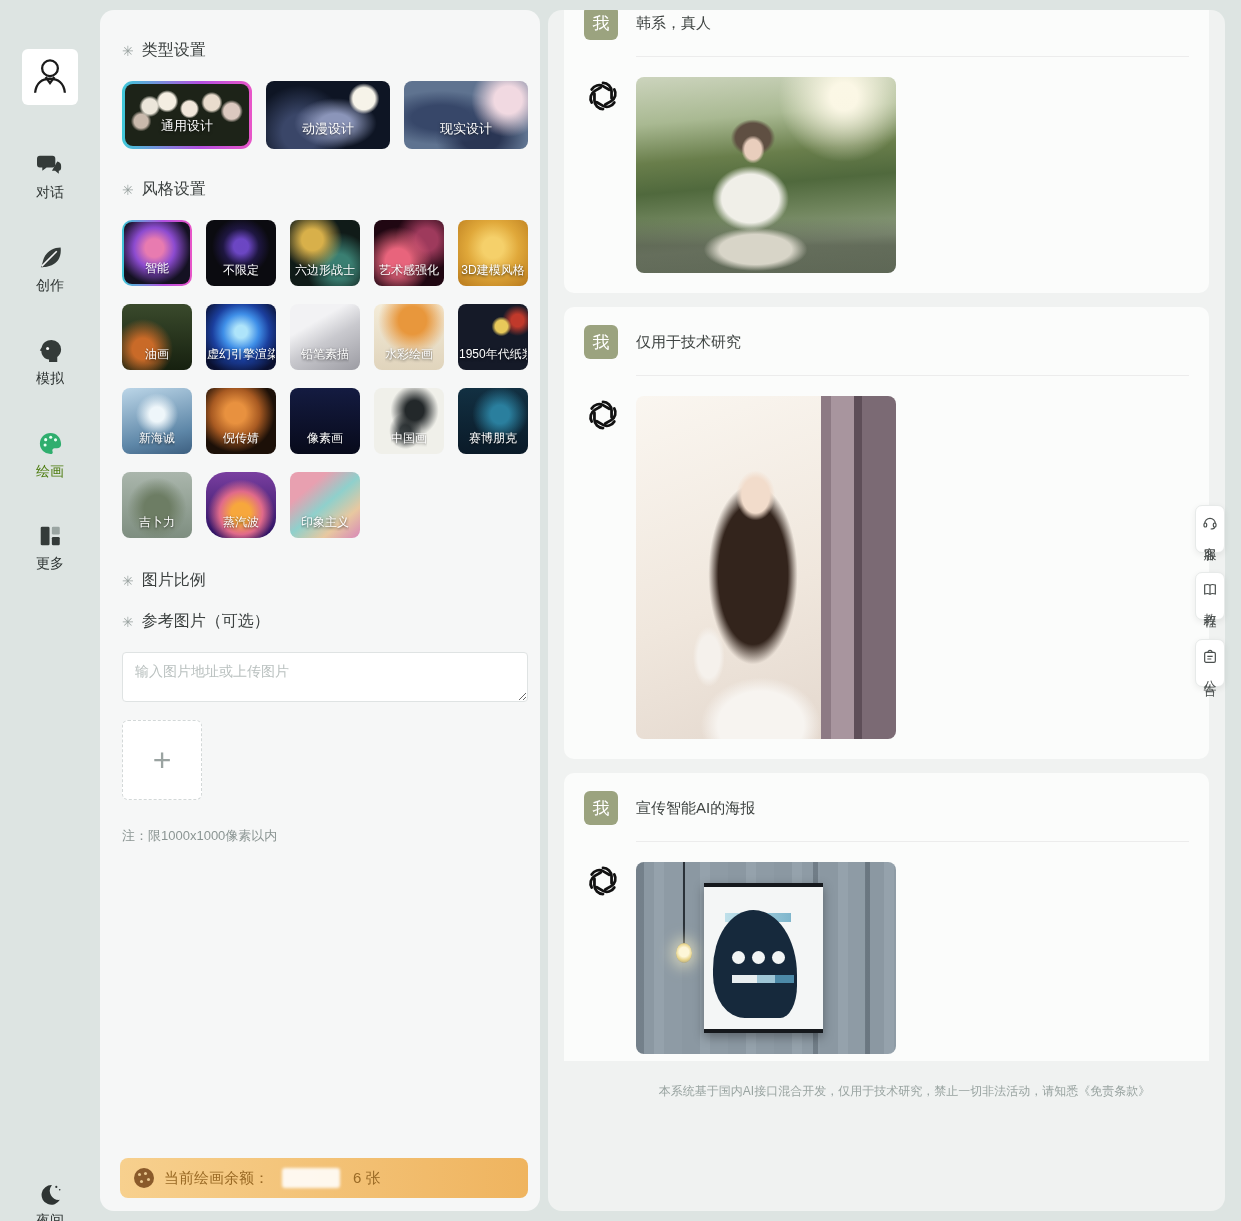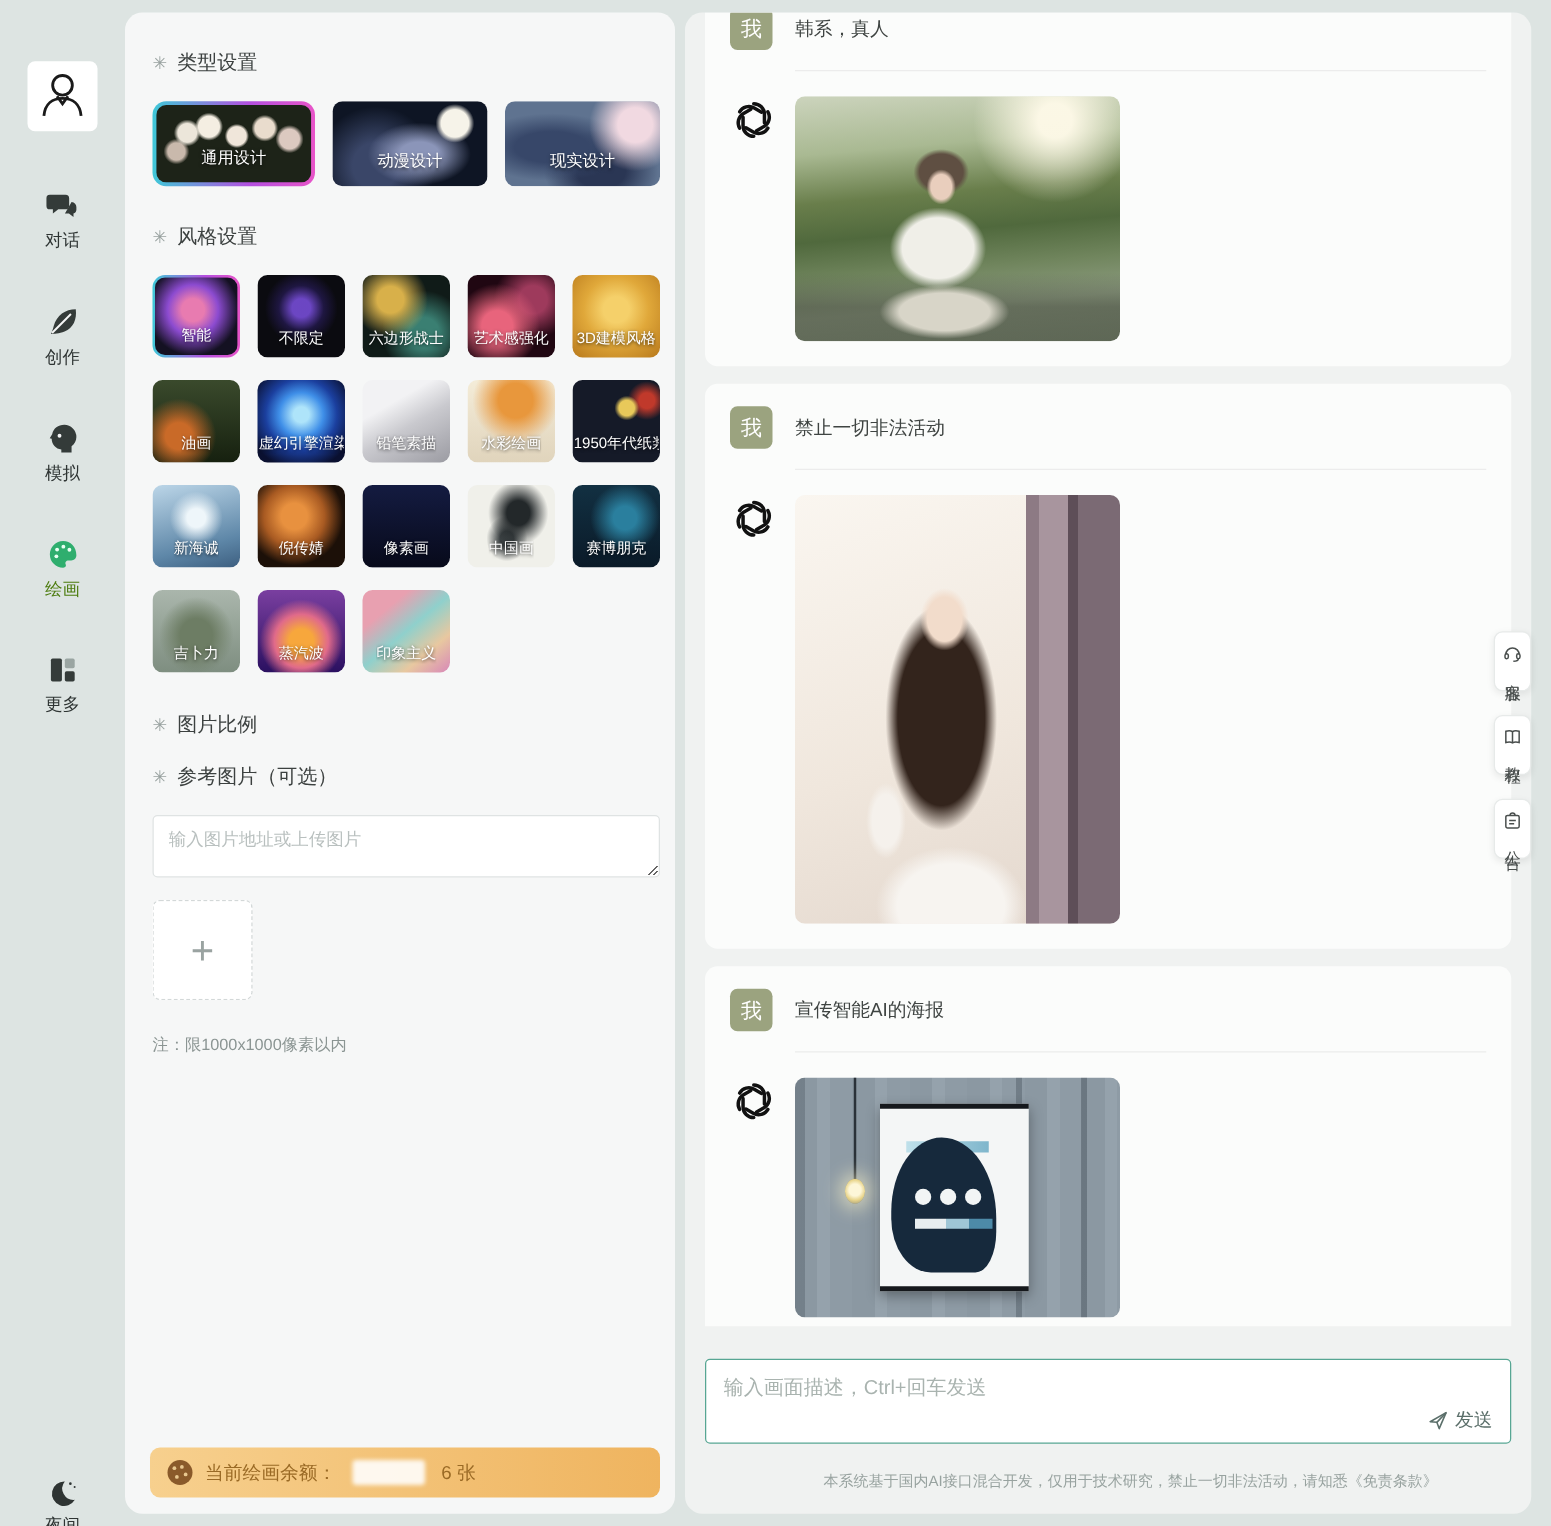--- a/index.html
+++ b/index.html
@@ -67,21 +67,21 @@
   .s6{background:radial-gradient(circle at 50% 42%,#aee4fa 0 12%,#3f8fe8 34%,#1b3f9e 55%,#0a1030 85%);}
   .s7{background:linear-gradient(150deg,#f2f2f4 0 30%,#c9c9ce 55%,#9b9ba2 100%);}
   .s8{background:radial-gradient(circle at 55% 25%,#e8973c 0 22%,transparent 55%),linear-gradient(#f4ecd8,#e0d4bc);}
   .s9{background:radial-gradient(circle at 62% 34%,#e8c95a 0 10%,transparent 16%),radial-gradient(circle at 85% 25%,#c0392b 0 8%,transparent 20%),#151a28;}
   .s10{background:radial-gradient(circle at 50% 40%,#eef6fa 0 14%,transparent 40%),linear-gradient(165deg,#bcd6e8,#5e87a8 70%,#3d5f80);text-align:right;}
   .s11{background:radial-gradient(circle at 42% 38%,#e8913f 0 18%,#a85a22 42%,transparent 68%),#1c1008;}
   .s12{background:linear-gradient(rgba(20,26,60,.4),rgba(6,8,22,.9)),#141c44;}
   .s13{background:radial-gradient(ellipse at 58% 34%,#23282a 0 16%,transparent 42%),radial-gradient(ellipse at 45% 65%,#3a4042 0 10%,transparent 30%),#f0f0ea;}
   .s14{background:radial-gradient(circle at 60% 40%,#2a7f9e 0 16%,transparent 48%),linear-gradient(#123042,#0a1a28);}
   .s15{background:radial-gradient(ellipse at 50% 55%,#6d7d64 0 26%,transparent 60%),linear-gradient(#aab6ac,#7e8e80);}
-  .s16{background:radial-gradient(circle at 50% 62%,#f7a73c 0 18%,#e06a8a 40%,transparent 62%),linear-gradient(#7a3fa0,#2a1060);}
+  .s16{background:radial-gradient(circle at 50% 62%,#f7a73c 0 18%,#e06a8a 40%,transparent 62%),linear-gradient(#7a3fa0,#2a1060);border-radius:20px;}
   .s17{background:linear-gradient(140deg,#e8a0b0 0 25%,#8fd0cc 50%,#e8c8a0 75%,#d888b8 100%);}
 
   .ratio-row { display:flex; gap:11px; margin-bottom:34px; }
   .ratio-card { width:72px; height:104px; background:#fff; border:1px solid #e4e7e7;
     border-radius:10px; display:flex; flex-direction:column; align-items:center; cursor:pointer; }
   .ratio-row .grad-wrap { border-radius:12px; padding:2px; height:104px; }
   .ratio-row .grad-wrap .ratio-card { width:68px; height:100px; border:none; border-radius:9px; }
   .thumb { background:#d8dadb; border-radius:4px; margin-top:20px; }
   .thumb.sel { background:linear-gradient(120deg,#3e97f5,#e049e0); border-radius:6px; margin-top:18px; }
   .th-43{width:50px;height:36px;} .th-34{width:34px;height:46px;margin-top:15px;}
@@ -402,21 +402,21 @@
             <path d="M20 5.5 a9.5 9.5 0 0 1 9.5 9.5 v7.5" transform="rotate(300 20 20)"></path>
           </svg>
         </div>
         <div class="gen-img img1"></div>
       </div>
     </div>
 
     <div class="msg-card">
       <div class="u-row">
         <div class="u-avatar">我</div>
-        <div class="u-text">禁止一切非法活动</div>
+        <div class="u-text">仅用于技术研究</div>
       </div>
       <div class="divider"></div>
       <div class="g-row">
         <div class="g-avatar">
           <svg width="36" height="36" viewBox="0 0 40 40" fill="none" stroke="#111" stroke-width="3.1" stroke-linecap="round">
             <path d="M20 5.5 a9.5 9.5 0 0 1 9.5 9.5 v7.5"></path>
             <path d="M20 5.5 a9.5 9.5 0 0 1 9.5 9.5 v7.5" transform="rotate(60 20 20)"></path>
             <path d="M20 5.5 a9.5 9.5 0 0 1 9.5 9.5 v7.5" transform="rotate(120 20 20)"></path>
             <path d="M20 5.5 a9.5 9.5 0 0 1 9.5 9.5 v7.5" transform="rotate(180 20 20)"></path>
             <path d="M20 5.5 a9.5 9.5 0 0 1 9.5 9.5 v7.5" transform="rotate(240 20 20)"></path>
@@ -455,30 +455,20 @@
                 <i></i>
               </div>
             <div class="head-bar2"></div>
           </div>
         </div>
       </div>
     </div>
 
   </div>
 
-  <div class="chat-input">
-    <textarea placeholder="输入画面描述，Ctrl+回车发送" style=""></textarea>
-    <div class="send">
-      <svg width="17" height="17" viewBox="0 0 20 20" fill="none" stroke="#5b6f6a" stroke-width="1.5" stroke-linejoin="round">
-        <path d="M2.5 11 L17.5 2.5 L11 17.5 L8.8 11.6 Z"></path>
-          <path d="M8.8 11.6 L17.5 2.5"></path>
-      </svg>
-      <span>发送</span>
-    </div>
-  </div>
   <div class="chat-footer">本系统基于国内AI接口混合开发，仅用于技术研究，禁止一切非法活动，请知悉《免责条款》</div>
 </div>
 
 <div class="float-col">
   <div class="f-btn">
     <svg width="16" height="16" viewBox="0 0 24 24" fill="none" stroke="#4a4f4e" stroke-width="1.8">
       <path d="M4 13 a8 8 0 0 1 16 0"></path>
         <rect x="3" y="12" width="4" height="6" rx="2"></rect>
         <rect x="17" y="12" width="4" height="6" rx="2"></rect>
         <path d="M19 18 c0 2-2.5 3-6 3"></path>

